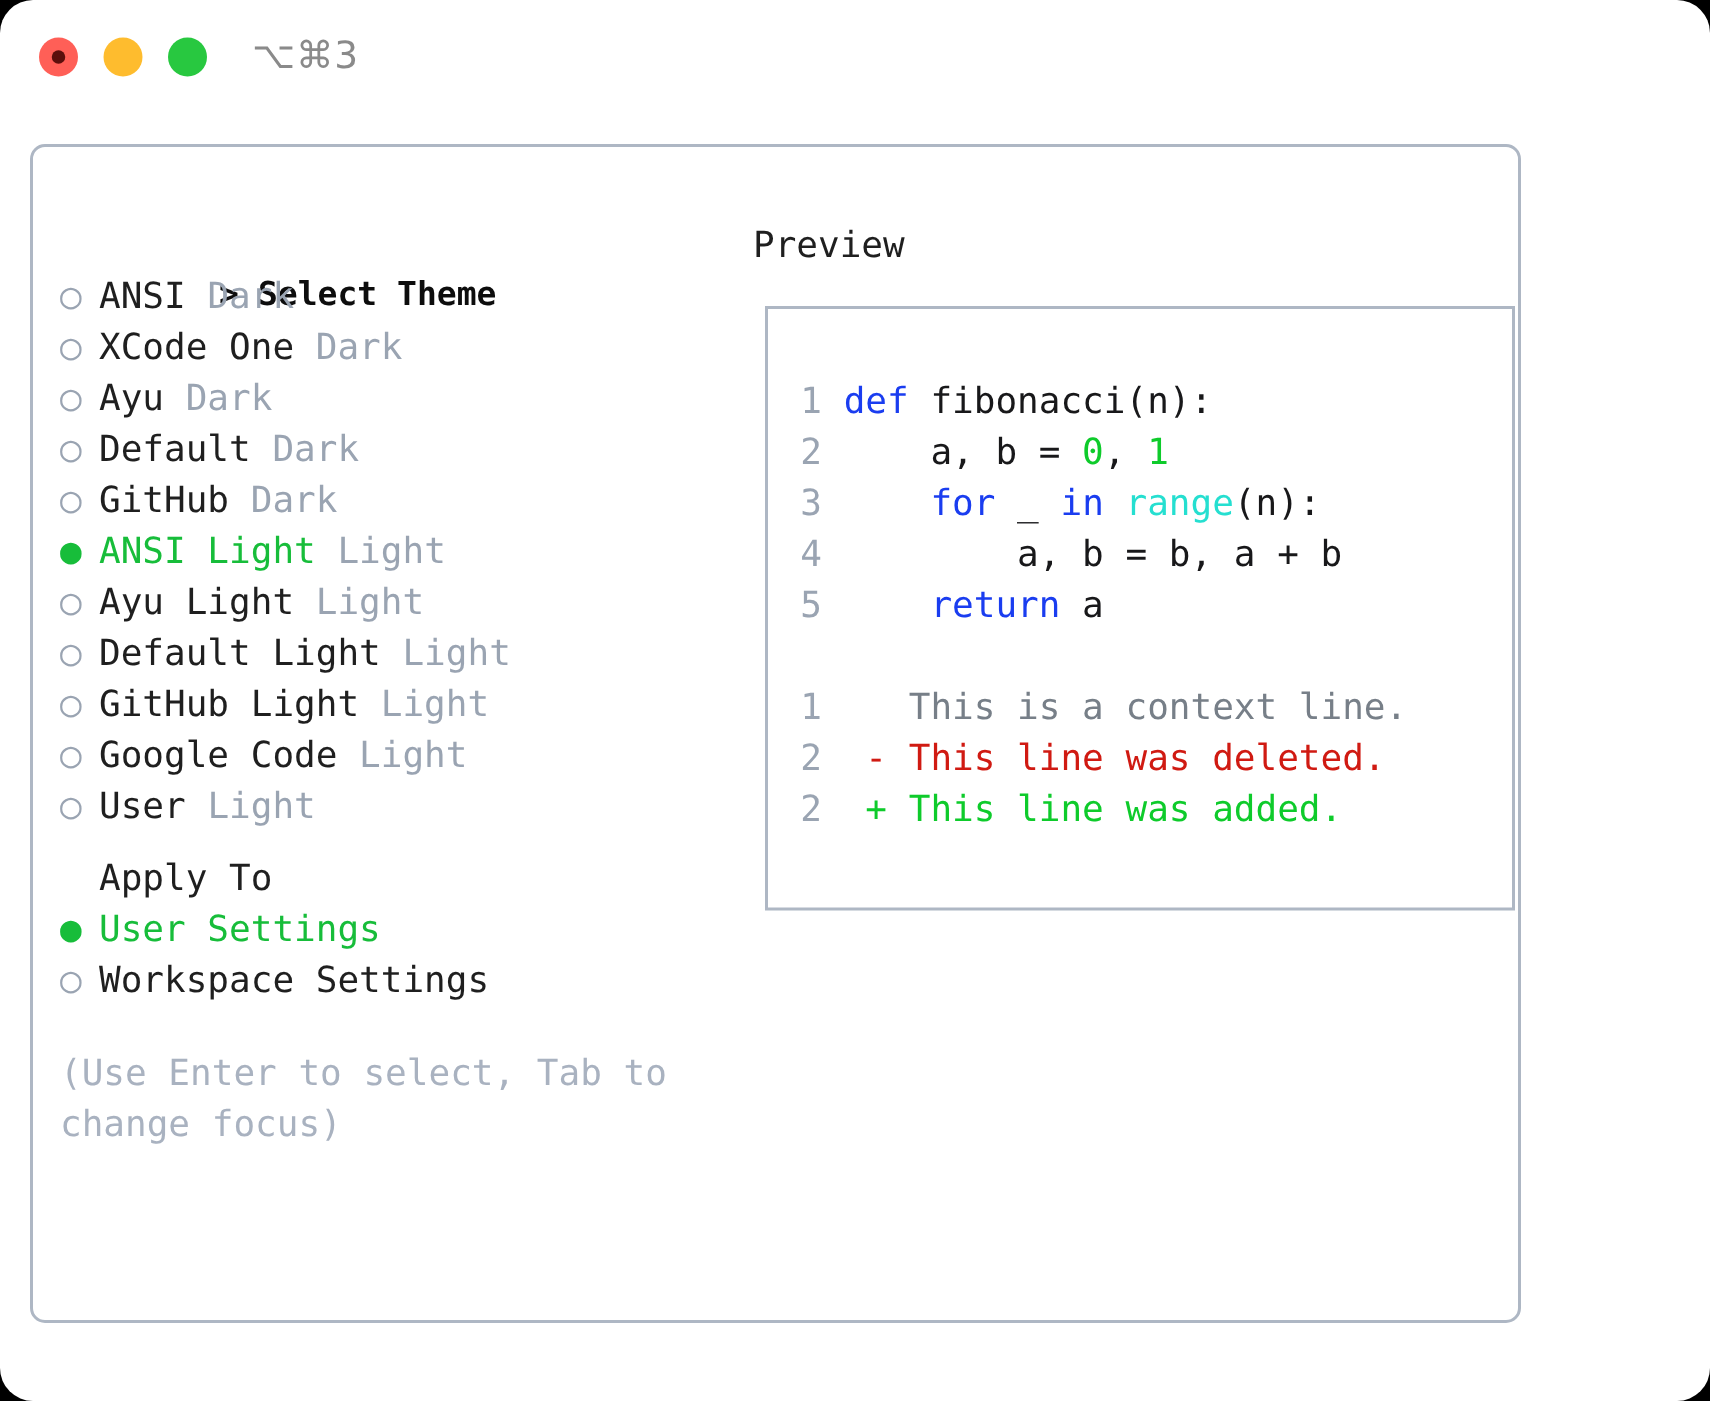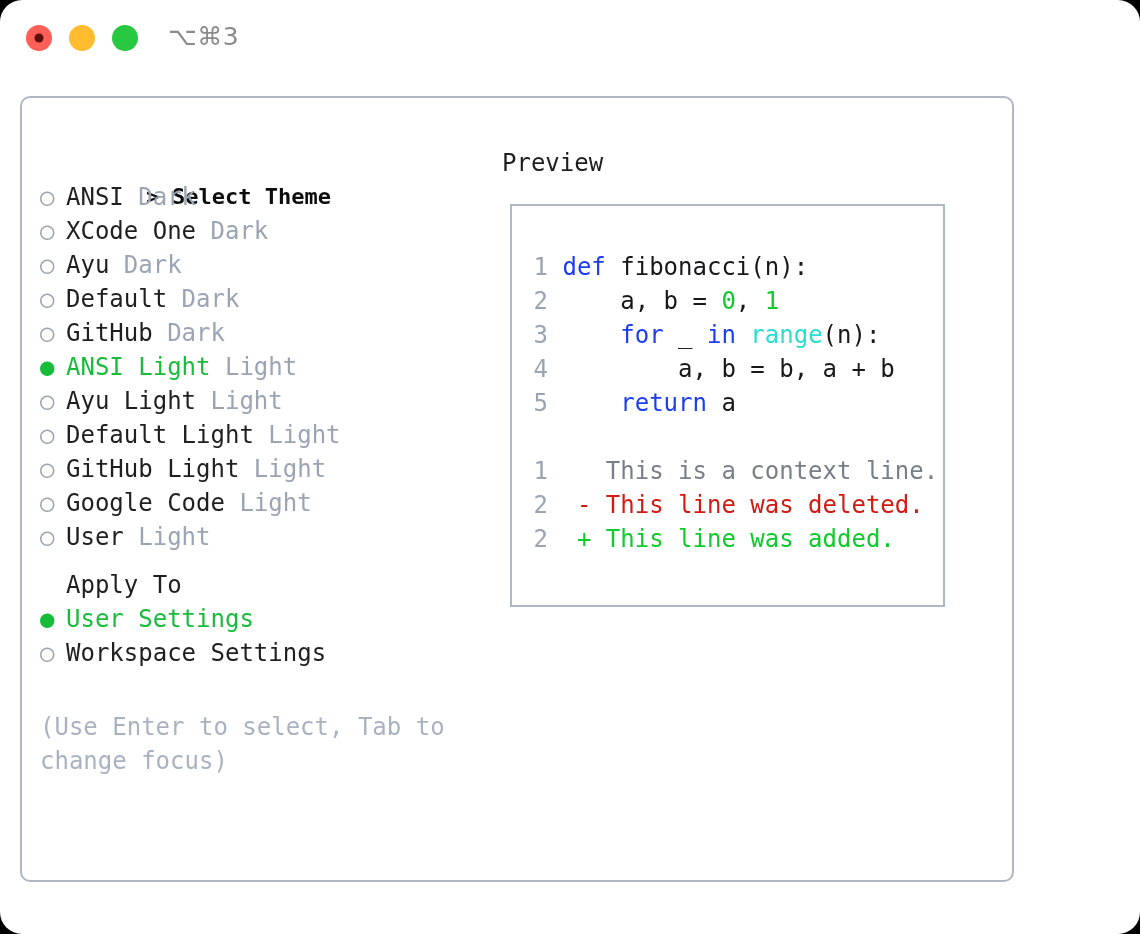--- a/index.html
+++ b/index.html
@@ -117,21 +117,21 @@
   .section-title {
     height: 34px;
     line-height: 34px;
     font-size: 24px;
     color: #1f1f1f;
     white-space: pre;
     padding-left: 26px;
   }
 
   .hint {
-    margin-top: 40px;
+    margin-top: 28px;
     font-size: 24px;
     line-height: 34px;
     color: #a9b2c0;
     width: 410px;
     white-space: pre-wrap;
   }
 
   
   .right-col {
     position: absolute;
@@ -142,21 +142,21 @@
   .preview-title {
     font-size: 24px;
     line-height: 34px;
     color: #1f1f1f;
     white-space: pre;
   }
   .preview-box {
     position: absolute;
     left: 8px;
     top: 58px;
-    width: 435px;
+    width: 500px;
     height: 403px;
     border: 2px solid #aeb7c4;
     box-sizing: border-box;
     background: #ffffff;
   }
   .code {
     position: absolute;
     left: 12px;
     top: 44px;
     font-size: 24px;

